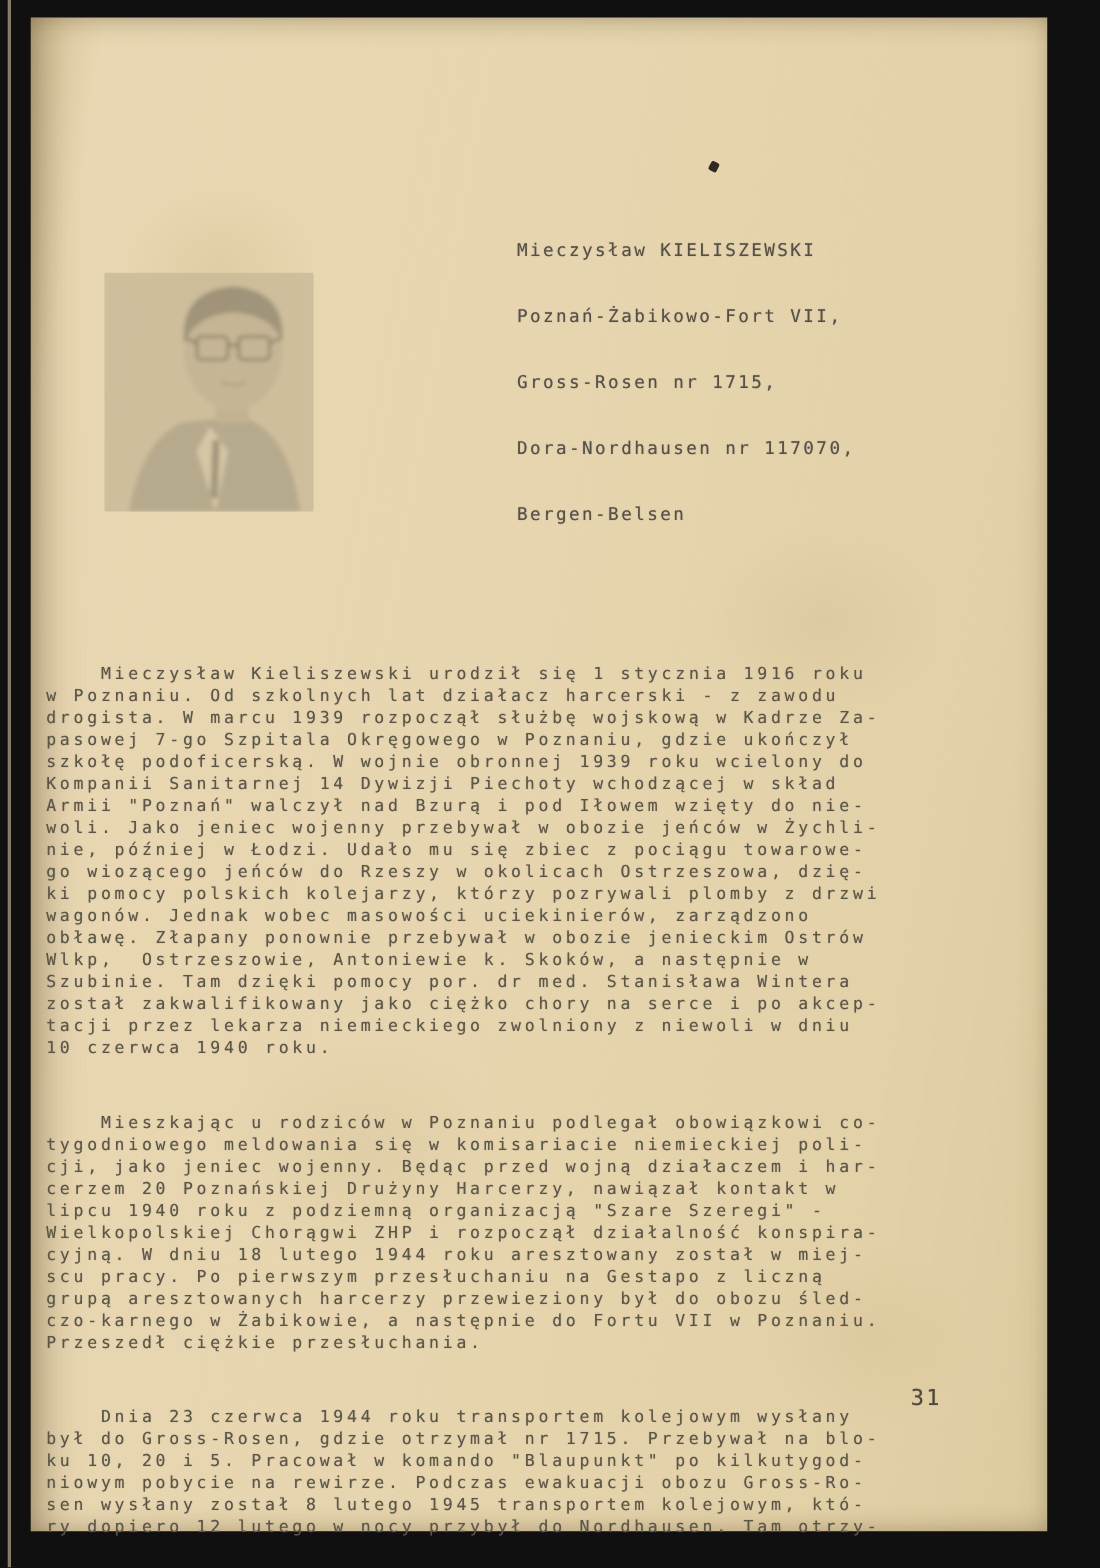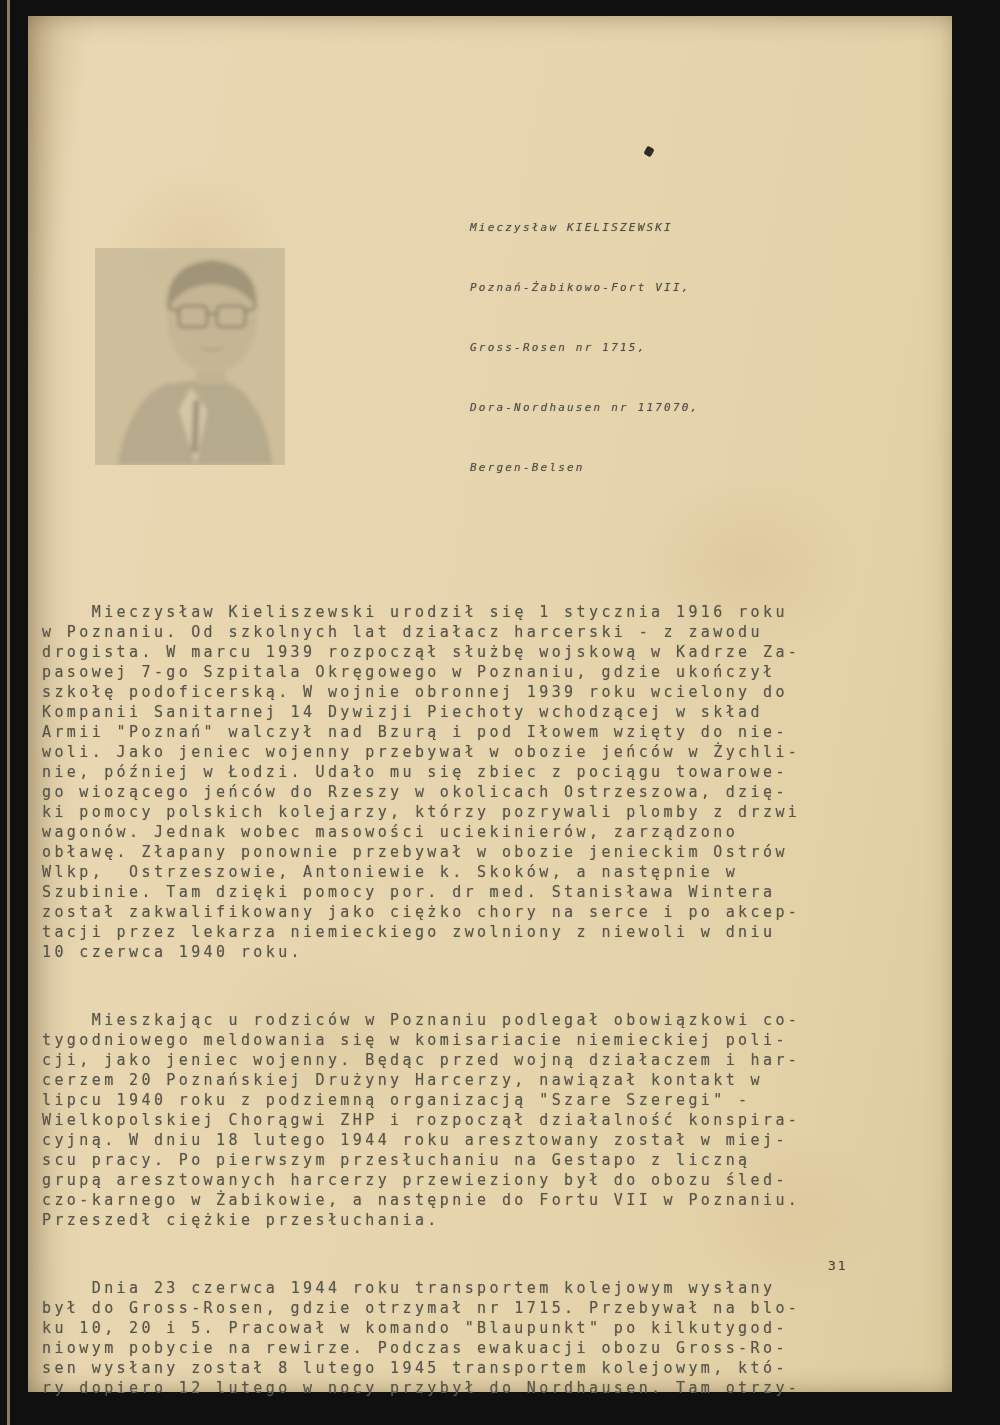--- a/index.html
+++ b/index.html
@@ -43,41 +43,40 @@
   .ink-speck {
     position: absolute; left: 645px; top: 147px;
     width: 8px; height: 9px;
     background: #2e2b24; border-radius: 2px;
     transform: rotate(28deg);
   }
 
   .header-block {
     position: absolute; left: 470px; top: 178px;
     color: #55514a;
-    font-size: 11px; line-height: 20px;
+    font-size: 16px; line-height: 20px;
     letter-spacing: 2.2px;
     text-shadow: 0 0 1px rgba(85,81,74,.55);
     white-space: pre;
-    font-style: italic;
   }
   .body-text {
     position: absolute; left: 38px; top: 558px;
     width: 885px;
     color: #5a564a;
     font-size: 15px; line-height: 20px;
     letter-spacing: 3.4px;
     white-space: pre-wrap;
     text-shadow: 0 0 1px rgba(90,85,70,.5);
   }
   .body-text p { margin: 4px; }
 
   .page-number {
     position: absolute; left: 828px; top: 1258px;
     color: #4d493f;
-    font-size: 13px; letter-spacing: 2px;
+    font-size: 20px; letter-spacing: 2px;
     text-shadow: 0 0 1px rgba(80,75,62,.5);
   }
 </style>
 </head>
 <body>
 
 <div class="scan-edge-line"></div>
 
 <div class="paper">
   <div class="stain s1"></div>

